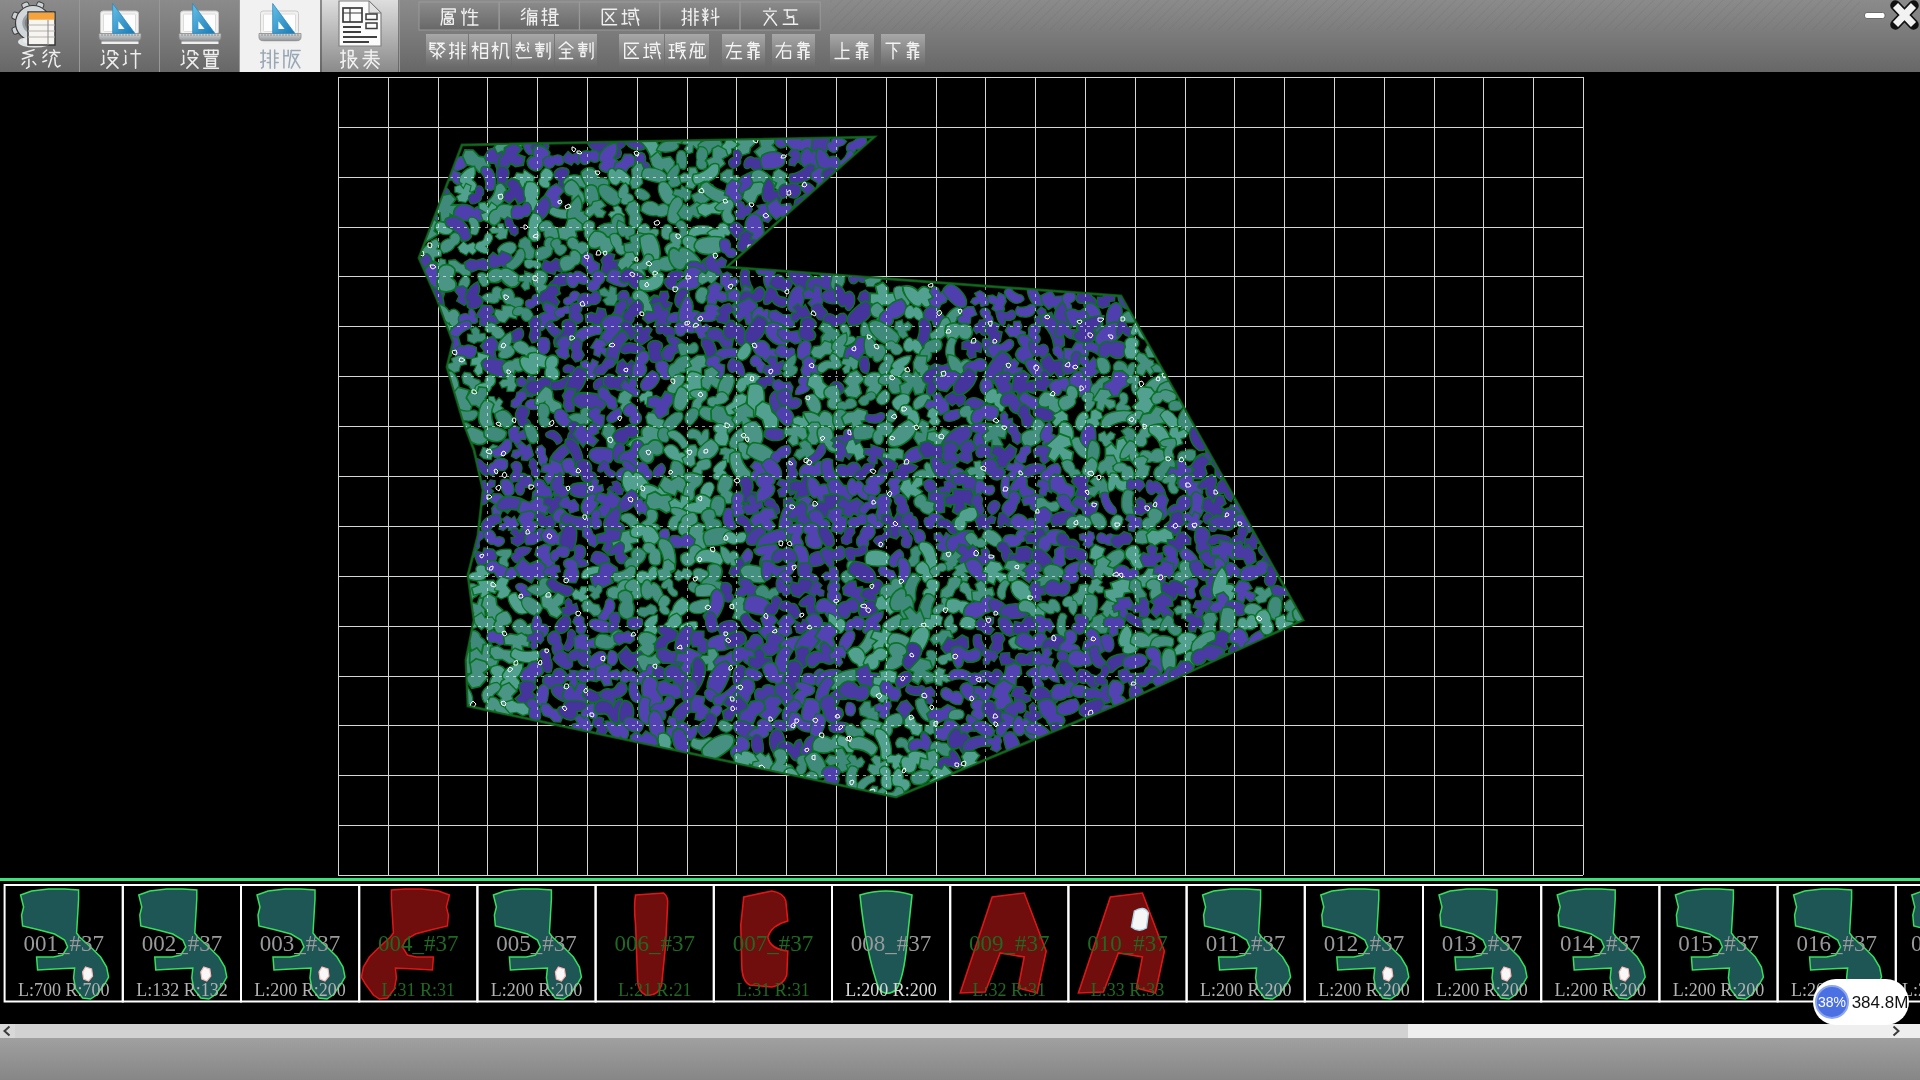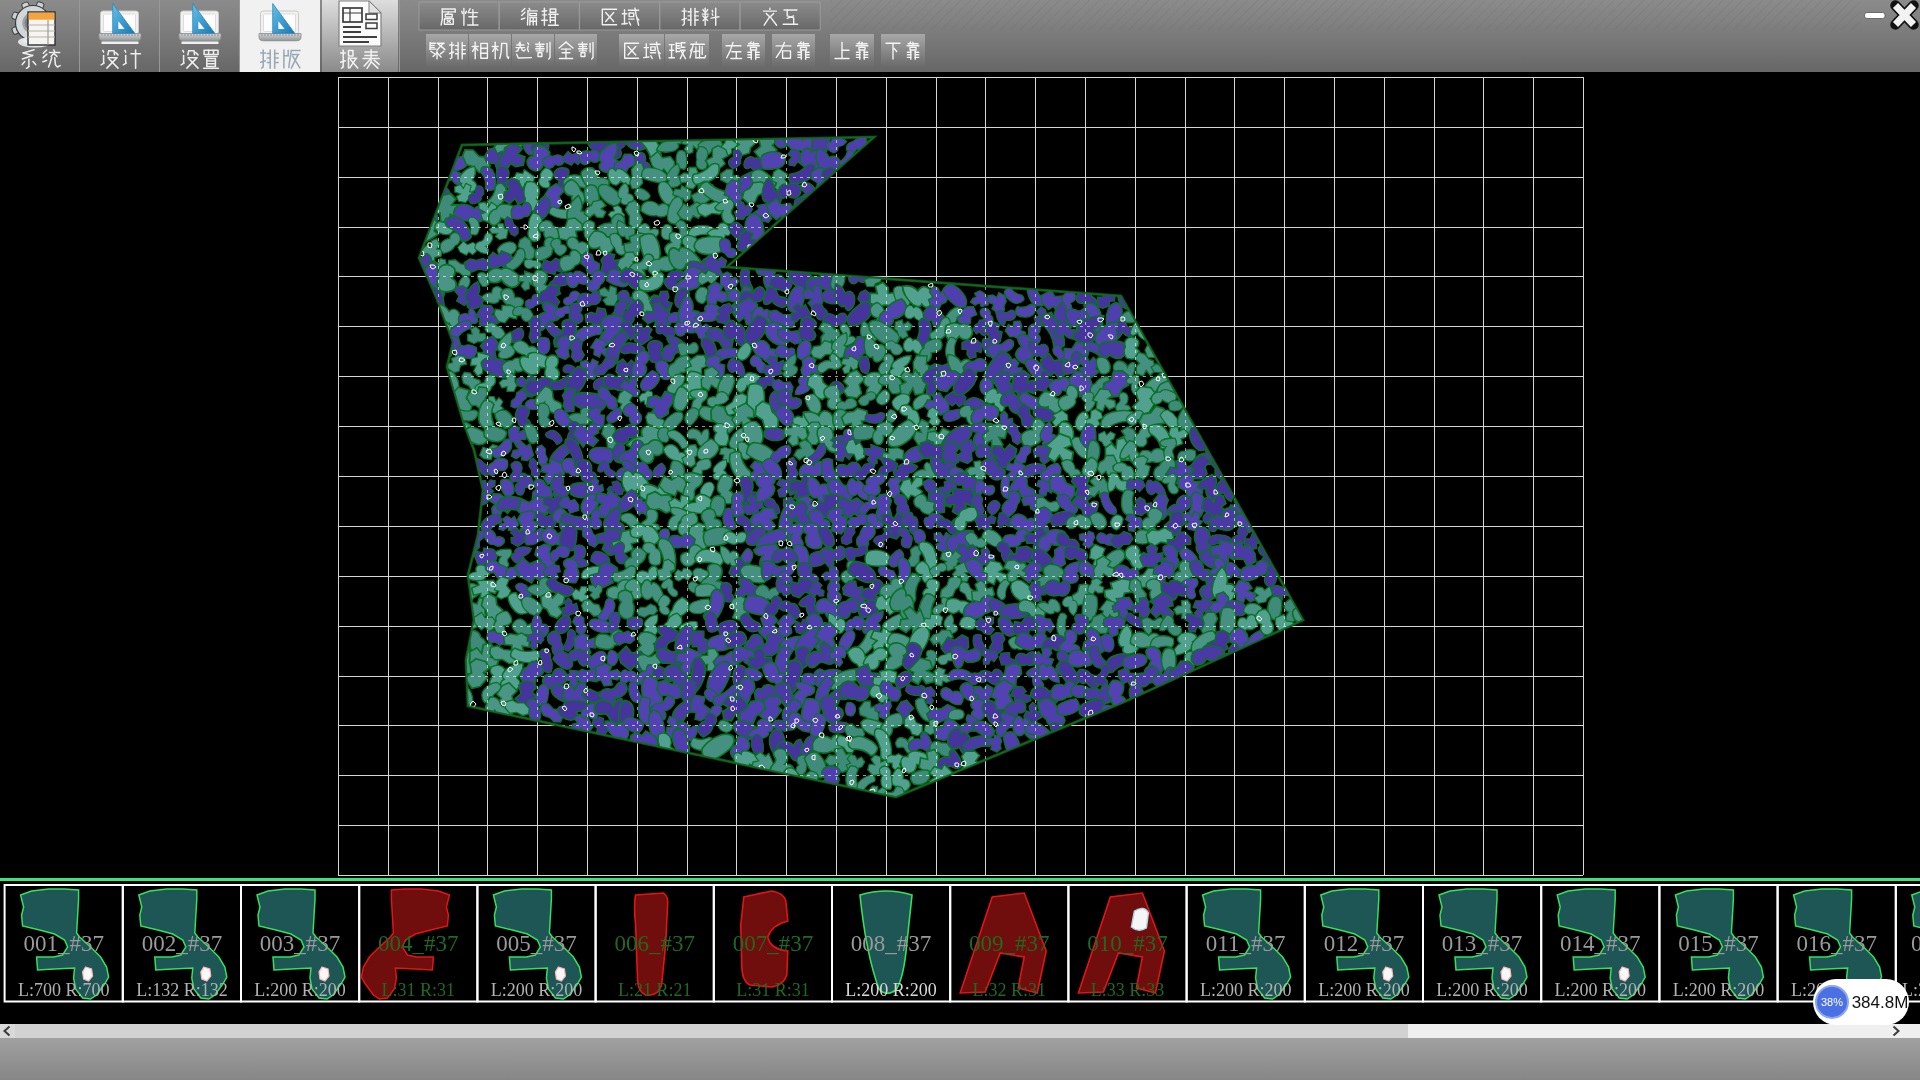--- a/index.html
+++ b/index.html
@@ -2219,13 +2219,13 @@
   </svg>
 <div class="abs" style="left:0;top:1024px;width:1920px;height:14px;background:#efefef"></div>
 <div class="abs" style="left:15px;top:1024px;width:1393px;height:14px;background:#d2d2d2"></div>
 <div class="abs" style="left:0;top:1024px;width:15px;height:14px;background:#d9d9d9"></div>
 <svg class="abs" style="left:0;top:1024px" width="1920" height="14">
     <path d="M9.5,2.5 L4.5,7 L9.5,11.5" stroke="#3c3c3c" stroke-width="2" fill="none"></path>
     <path d="M1893.5,2.5 L1898.5,7 L1893.5,11.5" stroke="#3c3c3c" stroke-width="2" fill="none"></path>
   </svg>
 <div class="abs" style="left:0;top:1038px;width:1920px;height:42px;background:linear-gradient(#a0a0a0,#868686)"></div>
 <div class="abs" style="left:1813px;top:979px;width:96px;height:46px;background:#fff;border-radius:23px;"></div>
-<div class="abs" style="left:1815px;top:985px;width:34px;height:34px;border-radius:50%;background:#4a70e4;border:2px solid #8da7ef;box-sizing:border-box;color:#fff;font-size:11px;line-height:30px;text-align:center">38%</div>
+<div class="abs" style="left:1815px;top:985px;width:34px;height:34px;border-radius:50%;background:#4a70e4;border:2px solid #8da7ef;box-sizing:border-box;color:#fff;font-size:14px;line-height:30px;text-align:center">38%</div>
 <div class="abs" style="left:1851px;top:991px;width:58px;height:24px;color:#111;font-size:17px;line-height:24px;text-align:center">384.8M</div>
 </body></html>

